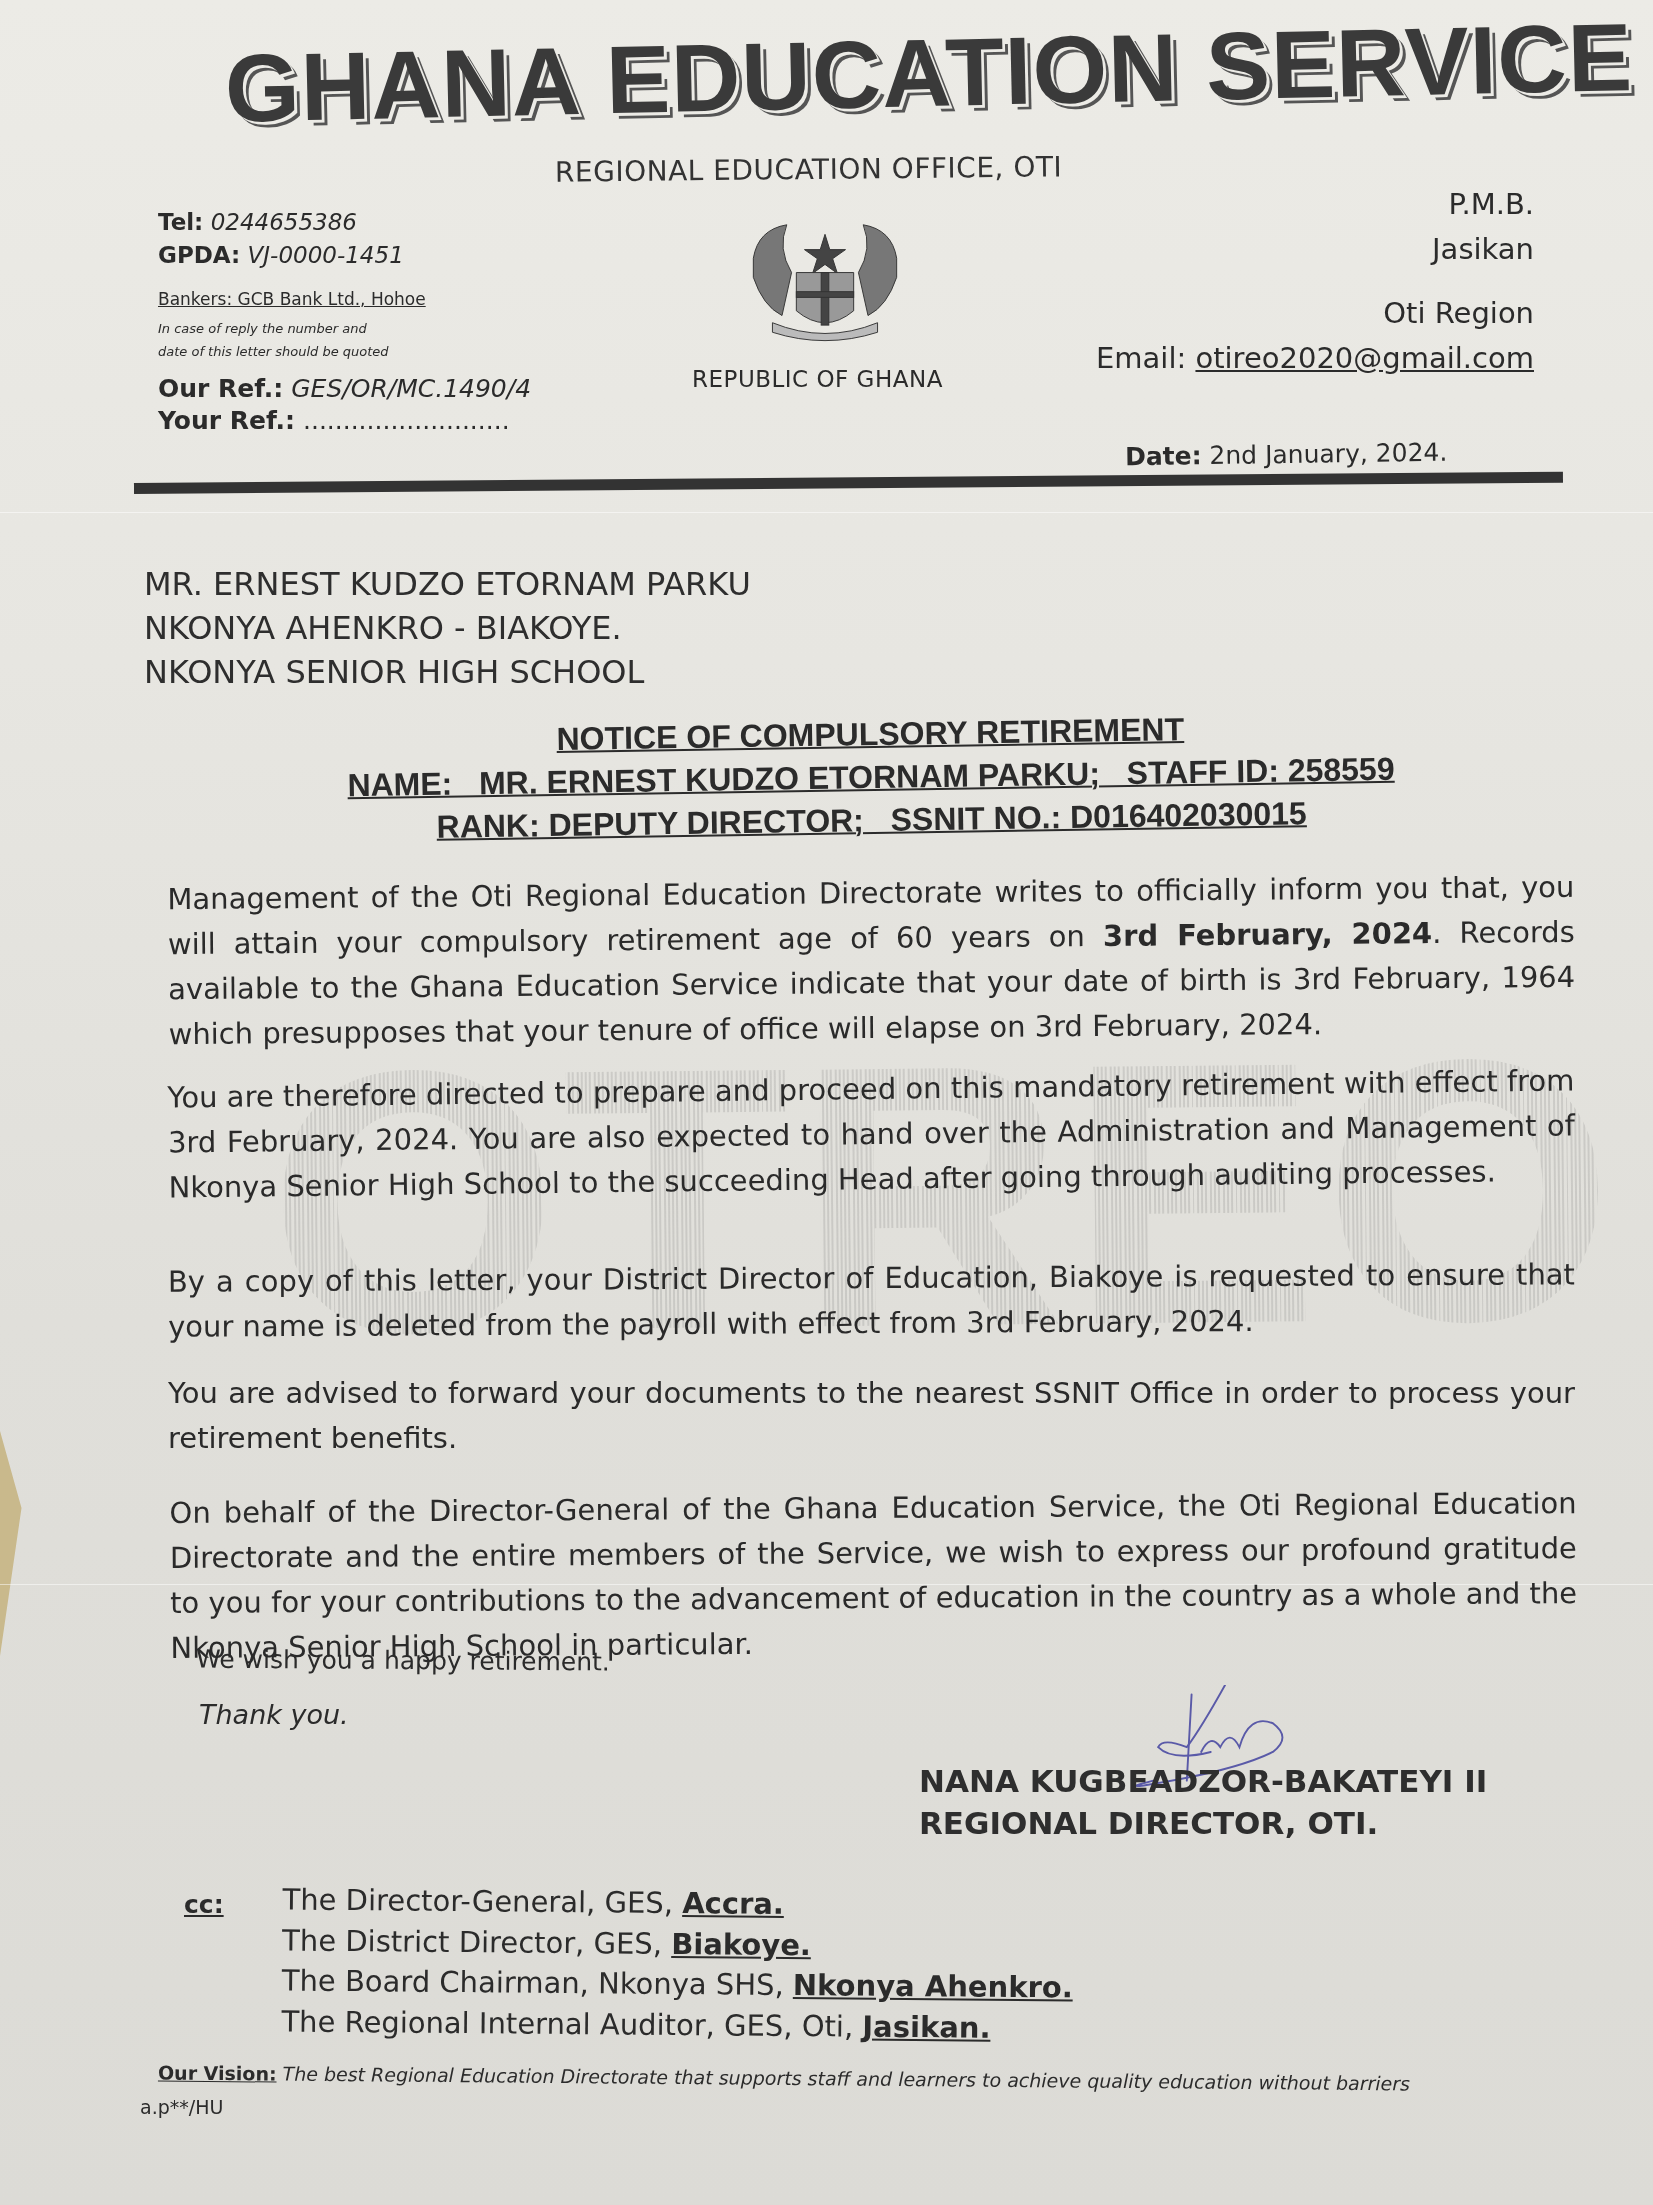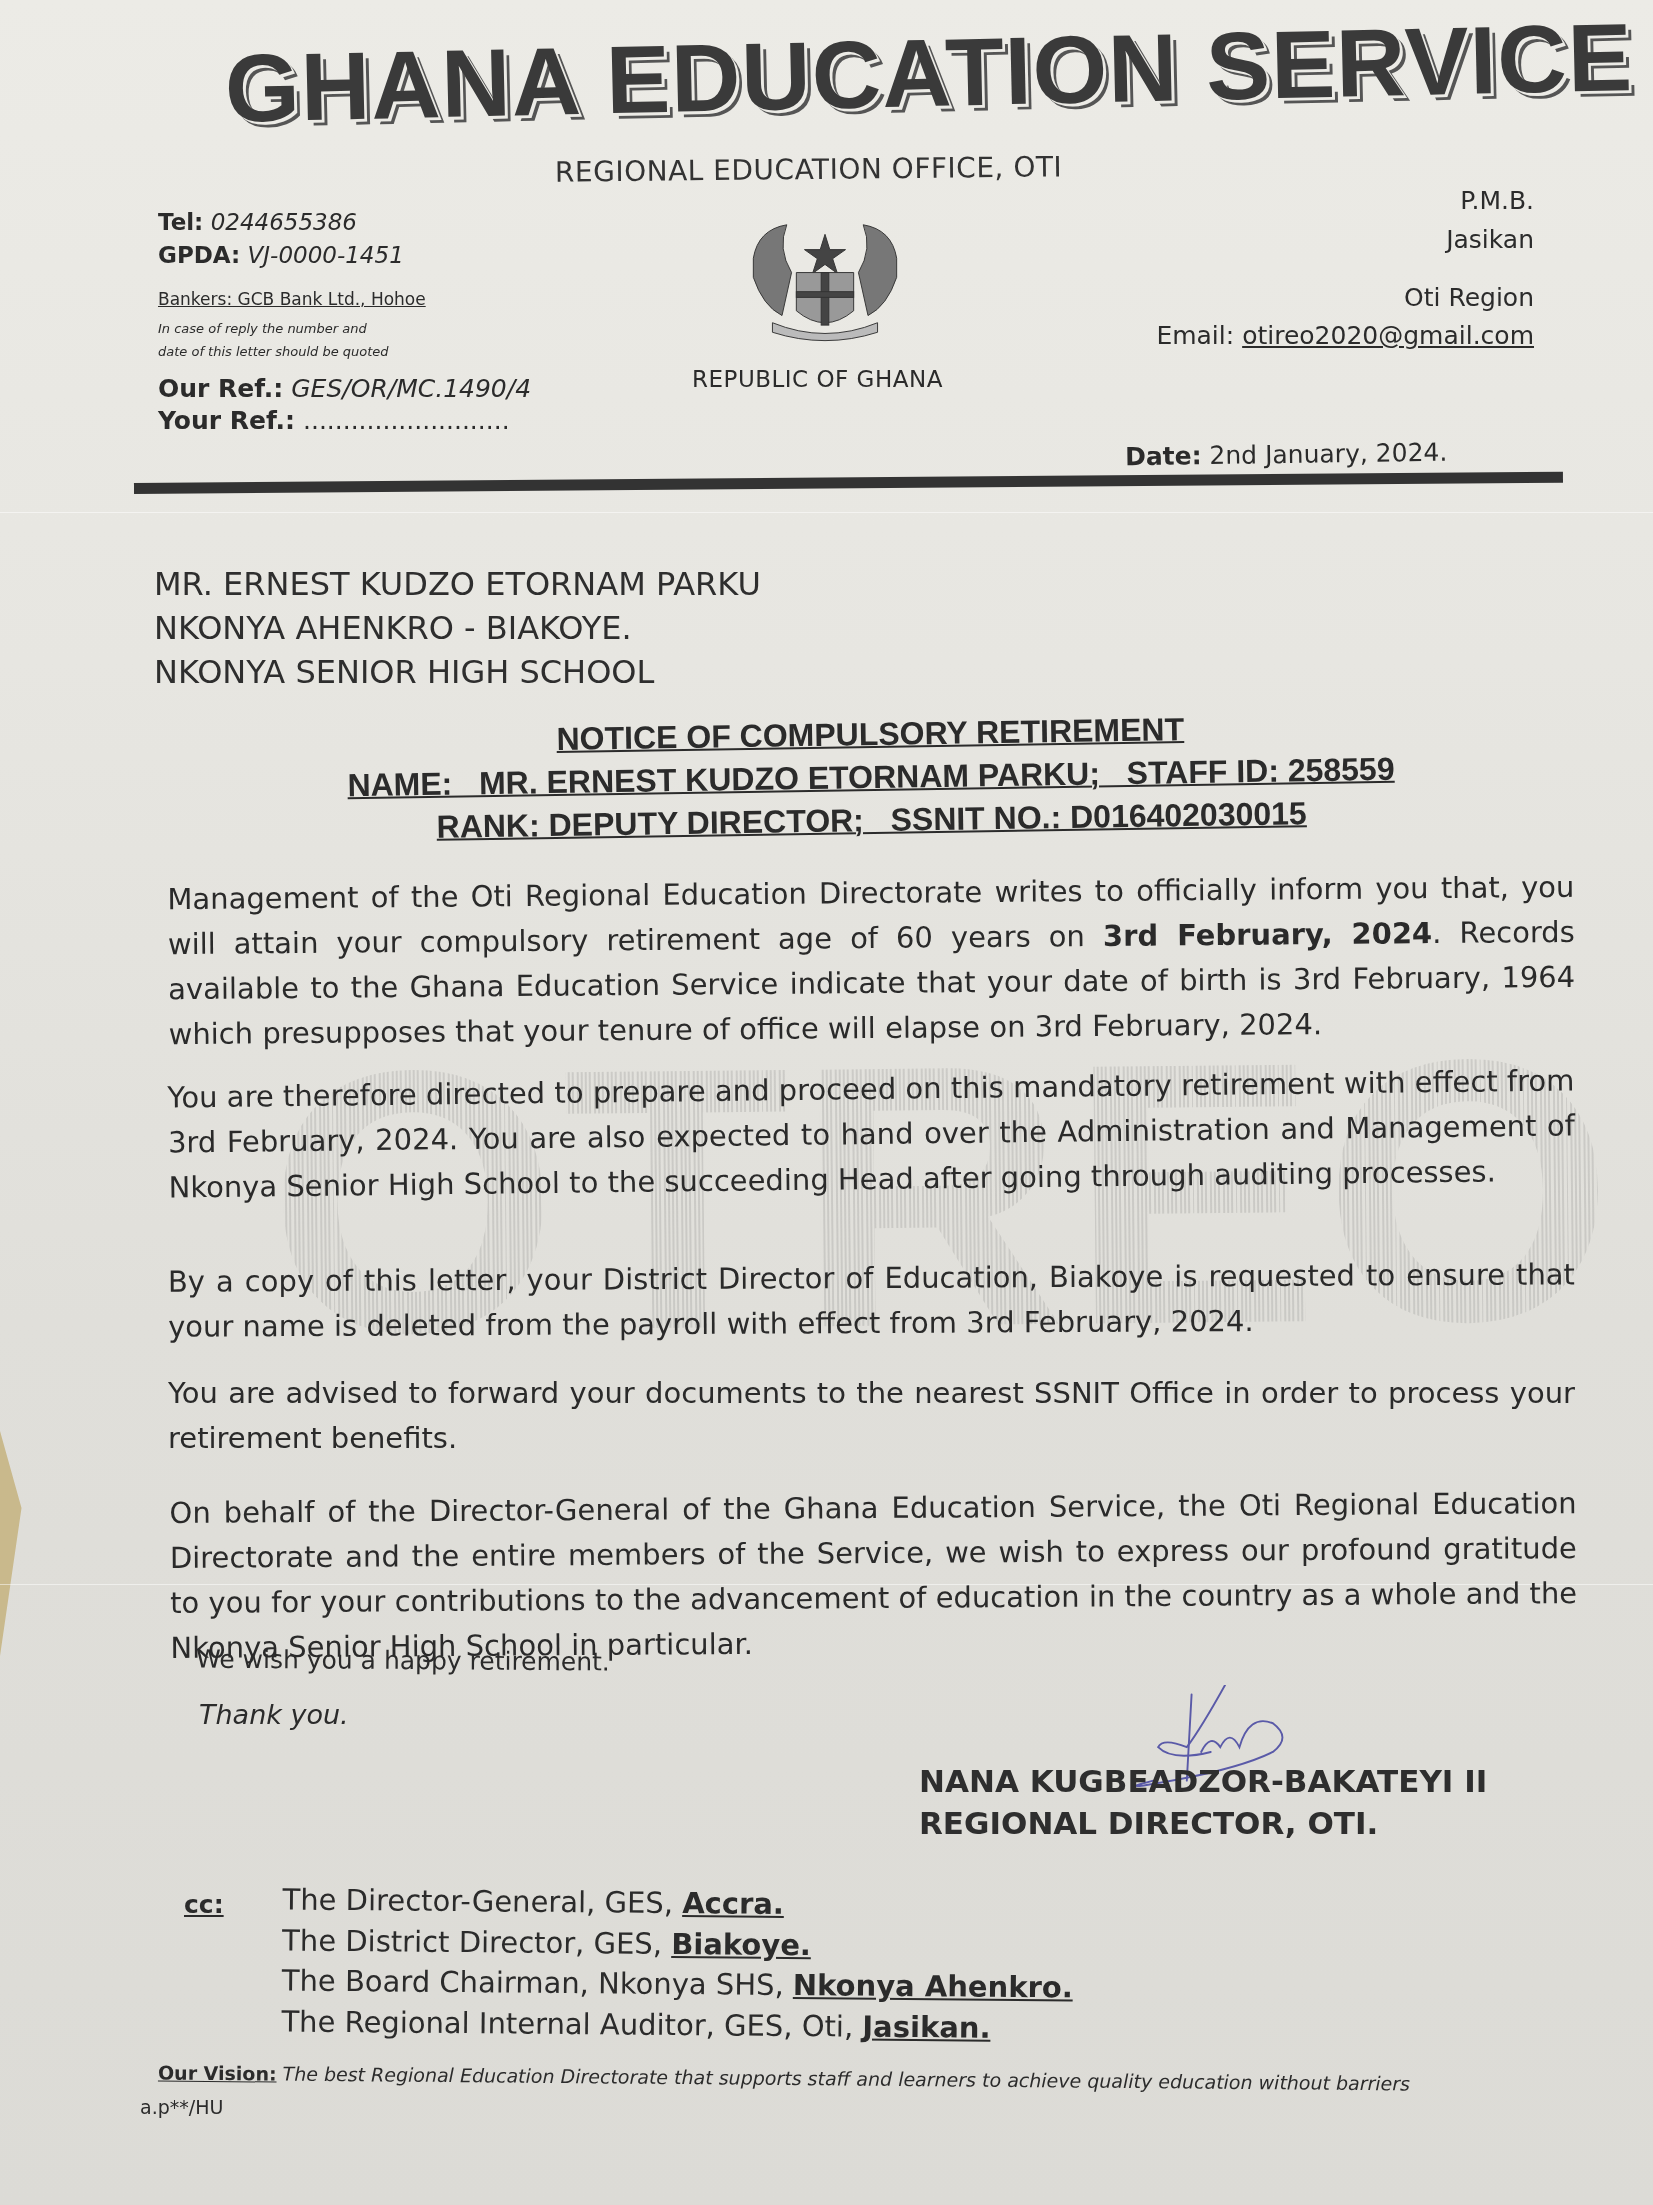--- a/index.html
+++ b/index.html
@@ -30,28 +30,28 @@
   .left-block { left: 158px; top: 206px; font-size: 23px; line-height: 1.45; }
   .left-block .lbl { font-weight: bold; }
   .left-block .it { font-style: italic; }
   .bankers { text-decoration: underline; font-size: 17px; }
   .reply { font-style: italic; font-size: 13px; line-height: 1.8; }
   .ref { font-size: 25px; line-height: 1.3; }
 
   .crest { left: 739px; top: 220px; width: 172px; height: 129px; }
   .republic { left: 692px; top: 366px; font-size: 23px; letter-spacing: 0.5px; }
 
-  .right-block { right: 120px; top: 182px; text-align: right; font-size: 25px; line-height: 1.55; }
+  .right-block { right: 120px; top: 182px; text-align: right; font-size: 29px; line-height: 1.55; }
   .email a { color: #2b2b2b; text-decoration: underline; }
   .date { left: 1125px; top: 440px; font-size: 25px; transform: rotate(-0.8deg); }
   .date b { font-weight: bold; }
 
   .rule { left: 134px; top: 483px; width: 1429px; height: 10.5px; background: #333; transform: rotate(-0.45deg); transform-origin: left center; }
 
-  .address { left: 154px; top: 562px; font-size: 32px; line-height: 1.38; color: #2e2e2e; }
+  .address { left: 144px; top: 562px; font-size: 32px; line-height: 1.38; color: #2e2e2e; }
 
   .title-block { left: 268px; top: 713px; width: 1206px; text-align: center;
     font-family: "Liberation Sans", sans-serif; font-weight: bold; font-size: 32px; line-height: 1.35;
     transform: rotate(-0.9deg); }
   .title-block div { text-decoration: underline; text-decoration-thickness: 2.4px; }
 
   .body-text { left: 168px; width: 1407px; font-size: 29px; line-height: 1.55; text-align: justify; color: #2a2a2a; white-space: normal; }
   .p1 { top: 871px; transform: rotate(-0.5deg); }
   .p2 { top: 1067px; transform: rotate(-0.7deg); }
   .p3 { top: 1256px; transform: rotate(-0.3deg); }

